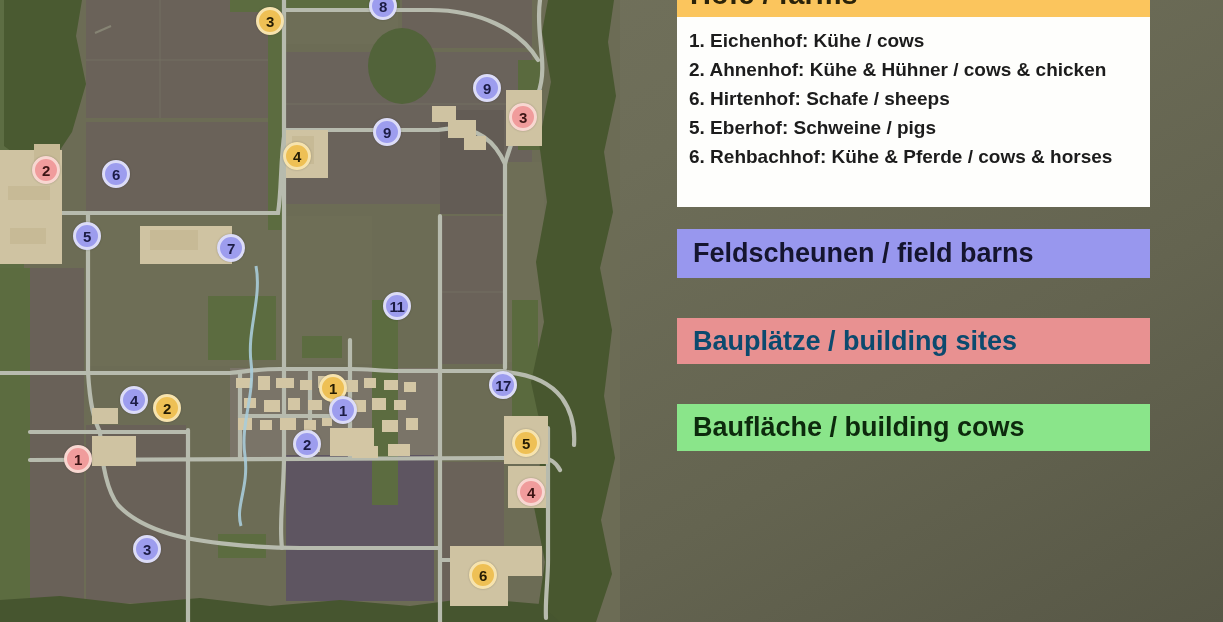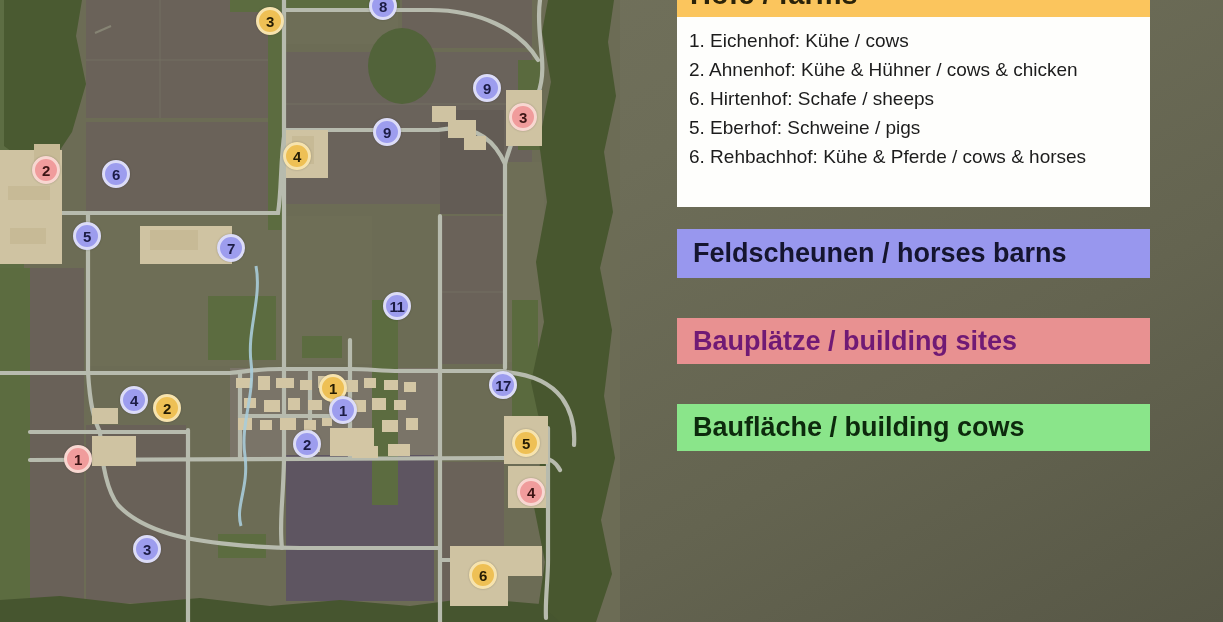--- a/index.html
+++ b/index.html
@@ -37,25 +37,25 @@
     padding-left:13px;
     font-size:29px;color:#2a2209;
   }
   #farms-list{
     position:absolute;left:0;top:17px;width:473px;height:190px;
     background:#fefefc;
     box-sizing:border-box;
     padding:9px 0 0 12px;
   }
   .farm-line{
-    font-size:19px;font-weight:normal;color:#1c1c1c;
+    font-size:19px;font-weight:bold;color:#1c1c1c;
     line-height:29px;white-space:nowrap;
   }
   #barns-box{top:229px;height:49px;font-size:27px;color:#15152f;padding-left:16px;}
-  #sites-box{top:318px;height:46px;font-size:27px;color:#701a75;padding-left:16px;}
+  #sites-box{top:318px;height:46px;font-size:27px;color:#0c4a6e;padding-left:16px;}
   #area-box{top:404px;height:47px;font-size:27px;color:#0d2a0d;padding-left:16px;}
 </style>
 </head>
 <body>
 
 <div id="screen">
 
   <div id="map-wrap">
     <svg id="map-svg" width="660" height="622" viewBox="0 0 660 622" xmlns="http://www.w3.org/2000/svg">
 
@@ -223,21 +223,21 @@
 
     <div id="farms-list" style="background: rgb(254, 254, 252);">
         <div class="farm-line">1. Eichenhof: Kühe / cows</div>
         <div class="farm-line">2. Ahnenhof: Kühe &amp; Hühner / cows &amp; chicken</div>
         <div class="farm-line">6. Hirtenhof: Schafe / sheeps</div>
         <div class="farm-line">5. Eberhof: Schweine / pigs</div>
         <div class="farm-line">6. Rehbachhof: Kühe &amp; Pferde / cows &amp; horses</div>
       </div>
 
     <div id="barns-box" class="legend-box" style="background: rgb(152, 151, 238);">
-      <span>Feldscheunen / horses barns</span>
+      <span>Feldscheunen / field barns</span>
     </div>
 
     <div id="sites-box" class="legend-box" style="background: rgb(232, 145, 145);">
       <span>Bauplätze / building sites</span>
     </div>
 
     <div id="area-box" class="legend-box" style="background: rgb(138, 229, 138);">
       <span>Baufläche / building cows</span>
     </div>
 

